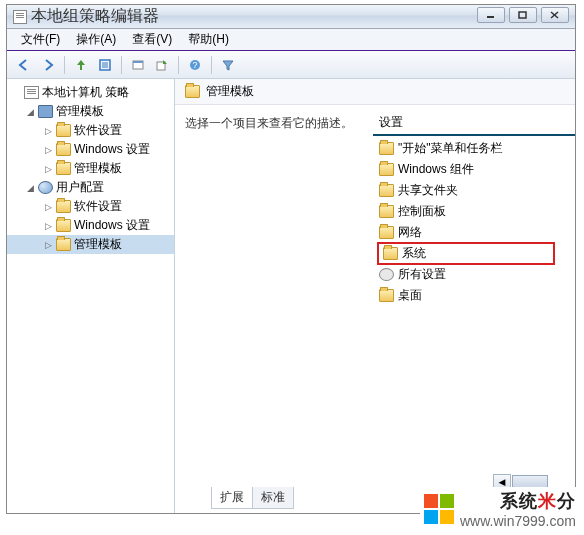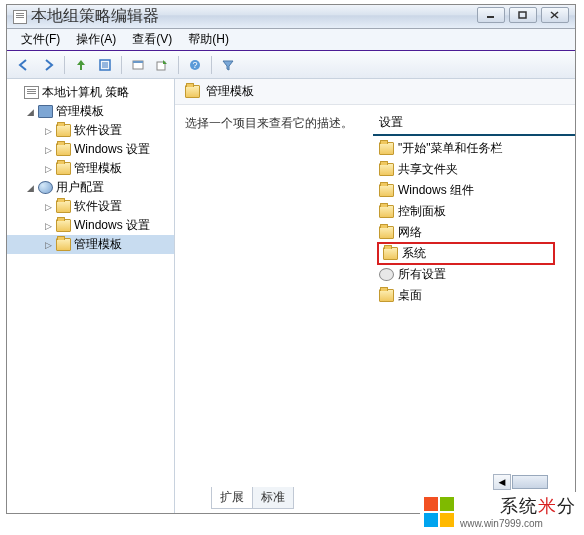--- a/index.html
+++ b/index.html
@@ -42,23 +42,23 @@
 .scroll-area { position: absolute; bottom: 22px; right: 8px; left: 8px; height: 18px; display: flex; align-items: center; }
 .sc-arrow { width: 18px; height: 16px; background: linear-gradient(to bottom, #f6f8fb, #dce4ee); border: 1px solid #a8b4c4; display: flex; align-items: center; justify-content: center; font-size: 9px; cursor: pointer; }
 .sc-thumb { width: 36px; height: 14px; background: linear-gradient(to bottom, #e8eef6, #c8d4e4); border: 1px solid #98a8bc; margin: 0 1px; cursor: pointer; }
 .tabs { position: absolute; bottom: 4px; left: 8px; display: flex; padding-left: 28px; }
 .tab { padding: 2px 8px; background: #f0f4f8; border: 1px solid #c0c8d4; border-top: none; font-size: 12px; color: #333; cursor: pointer; margin-right: -1px; }
 .tab.active { background: #fff; }
 .watermark { position: absolute; right: 4px; bottom: 4px; display: flex; align-items: center; gap: 6px; background: #fff; padding: 2px 4px; }
 .wm-grid { display: grid; grid-template-columns: 14px 14px; grid-template-rows: 14px 14px; gap: 2px; }
 .wm-sq { width: 14px; height: 14px; }
 .wm-text { display: flex; flex-direction: column; align-items: flex-start; }
-.wm-main { font-size: 18px; font-weight: normal; letter-spacing: 1px; color: #222; margin-left: 40px; }
+.wm-main { font-size: 18px; font-weight: bold; letter-spacing: 1px; color: #222; margin-left: 40px; }
 .wm-dot { color: #d82020; }
-.wm-url { font-size: 10px; color: #666; }
+.wm-url { font-size: 14px; color: #666; }
 .indent-1 { padding-left: 18px; }
 .indent-2 { padding-left: 36px; }
 svg { display: block; }
 </style>
 </head>
 <body>
 
 <div class="window">
   <div class="titlebar">
     <span class="titlebar-icon doc-icon"></span>
@@ -202,25 +202,25 @@
           <div>选择一个项目来查看它的描述。</div>
         </div>
         <div class="right-col">
           <div class="col-header">设置</div>
           <div class="setting-item">
               <span class="node-icon folder-icon"></span>
               <span>"开始"菜单和任务栏</span>
             </div>
           <div class="setting-item">
               <span class="node-icon folder-icon"></span>
+              <span>Windows 组件</span>
+            </div>
+          <div class="setting-item">
+              <span class="node-icon folder-icon"></span>
               <span>共享文件夹</span>
-            </div>
-          <div class="setting-item">
-              <span class="node-icon folder-icon"></span>
-              <span>Windows 组件</span>
             </div>
           <div class="setting-item">
               <span class="node-icon folder-icon"></span>
               <span>控制面板</span>
             </div>
           <div class="setting-item">
               <span class="node-icon folder-icon"></span>
               <span>网络</span>
             </div>
           <div class="setting-item highlighted">

